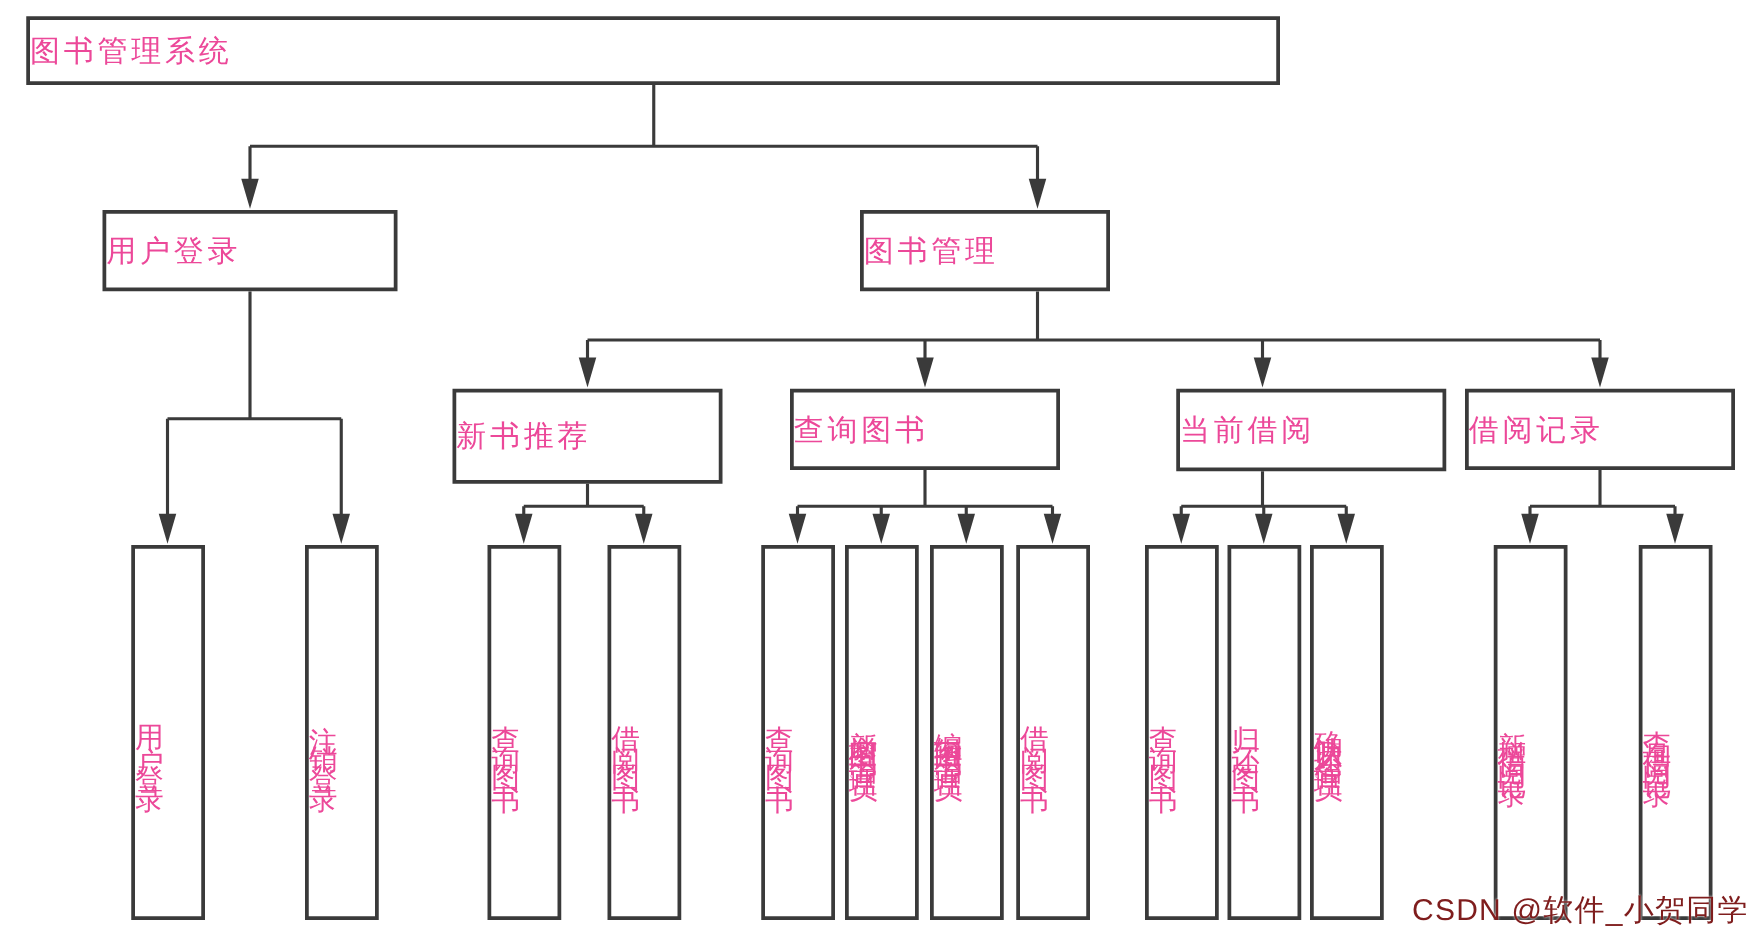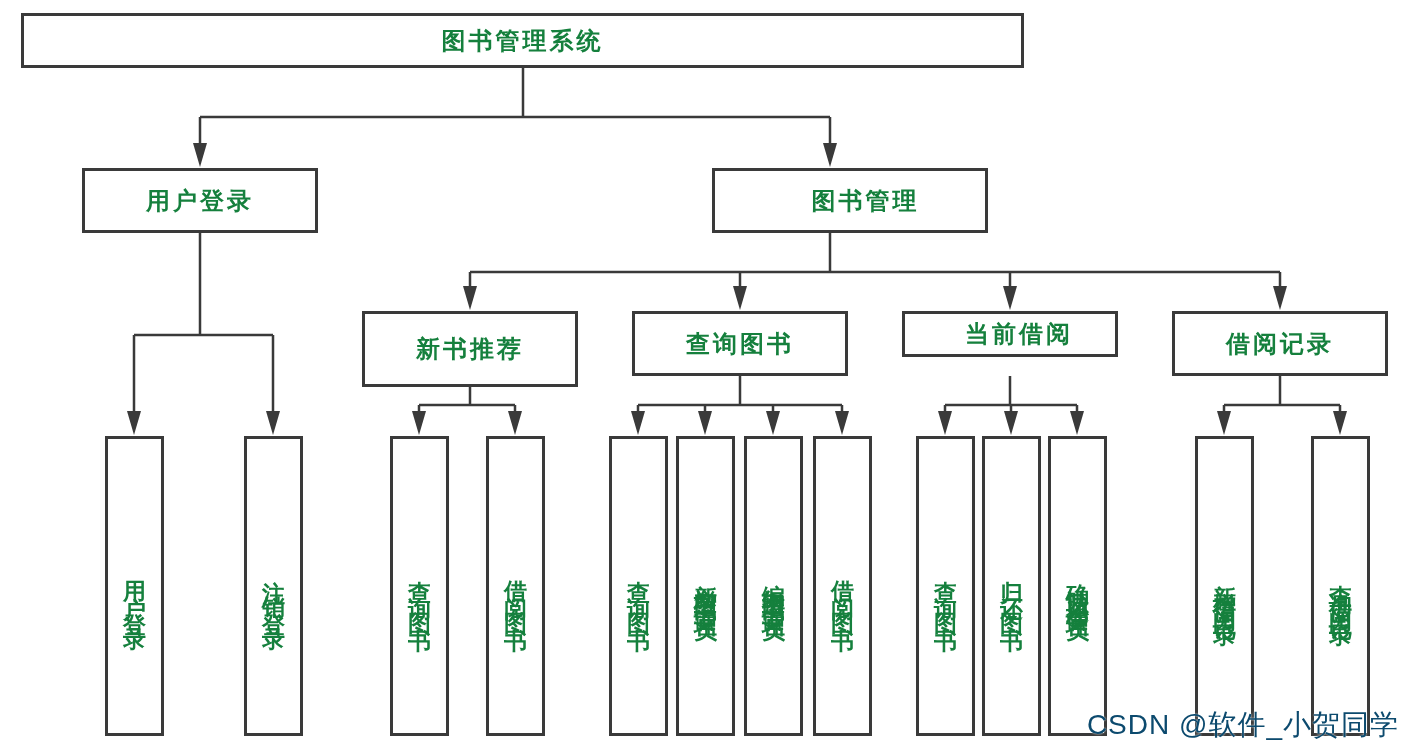--- a/index.html
+++ b/index.html
@@ -3,34 +3,34 @@
 <meta charset="utf-8">
 <style>
   html,body{margin:0;padding:0;background:#ffffff;}
   .canvas{
     position:relative;width:1405px;height:747px;background:#ffffff;overflow:hidden;
     font-family:"Liberation Sans","DejaVu Sans",sans-serif;color:#343434;
   }
   .connectors{position:absolute;left:0;top:0;width:1405px;height:747px;}
   .node{
     position:absolute;box-sizing:border-box;background:#ffffff;
-    border:3px solid #3a3a3a;display:flex;align-items:center;justify-content:center;
-    font-size:24px;letter-spacing:3px;white-space:nowrap;color:#15803d;font-weight:bold;
+    border:3px solid #3a3a3a;display:flex;align-items:center;justify-content:flex-start;
+    font-size:24px;letter-spacing:3px;white-space:nowrap;color:#ec4899;
   }
   .node-v{letter-spacing:0;}
   .v-label{
     writing-mode:vertical-rl;text-orientation:mixed;display:block;
     font-size:23px;line-height:1;
   }
   .ls-wide{letter-spacing:16px;margin-bottom:-16px;}
   .ls-mid{letter-spacing:8px;margin-bottom:-8px;}
   .ls-tight{letter-spacing:5px;margin-bottom:-5px;}
   .watermark{
-    position:absolute;right:6px;bottom:3px;font-size:28px;letter-spacing:1px;
-    color:#0c4a6e;text-shadow:0 0 2px #ffffff;z-index:5;
+    position:absolute;right:6px;bottom:3px;font-size:24px;letter-spacing:1px;
+    color:#7f1d1d;text-shadow:0 0 2px #ffffff;z-index:5;
   }
 </style>
 </head>
 <body>
 
 <div class="canvas">
 
   <svg class="connectors" viewBox="0 0 1405 747" xmlns="http://www.w3.org/2000/svg">
     <path fill="none" stroke="#3a3a3a" stroke-width="2.5" d="M523 68 V117 M200 117 H830 M200 117 V145 M830 117 V145
              M200 233 V335 M134 335 H273 M134 335 V413 M273 335 V413
@@ -62,31 +62,31 @@
     </g>
   </svg>
 
   <div class="node" style="left:21px;top:13px;width:1003px;height:55px;">
     <span>图书管理系统</span>
   </div>
 
   <div class="node" style="left:82px;top:168px;width:236px;height:65px;">
     <span>用户登录</span>
   </div>
-  <div class="node" style="left:712px;top:168px;width:276px;height:65px;padding-left:31px;">
+  <div class="node" style="left:688px;top:168px;width:200px;height:65px;">
     <span>图书管理</span>
   </div>
 
   <div class="node" style="left:362px;top:311px;width:216px;height:76px;">
     <span>新书推荐</span>
   </div>
   <div class="node" style="left:632px;top:311px;width:216px;height:65px;">
     <span>查询图书</span>
   </div>
-  <div class="node" style="left:902px;top:311px;width:216px;height:46px;padding-left:18px;">
+  <div class="node" style="left:941px;top:311px;width:216px;height:66px;">
     <span>当前借阅</span>
   </div>
   <div class="node" style="left:1172px;top:311px;width:216px;height:65px;">
     <span>借阅记录</span>
   </div>
 
   <div class="node node-v" style="left:105px;top:436px;width:59px;height:300px;">
     <span class="v-label ls-wide">用户登录</span>
   </div>
   <div class="node node-v" style="left:244px;top:436px;width:59px;height:300px;">

